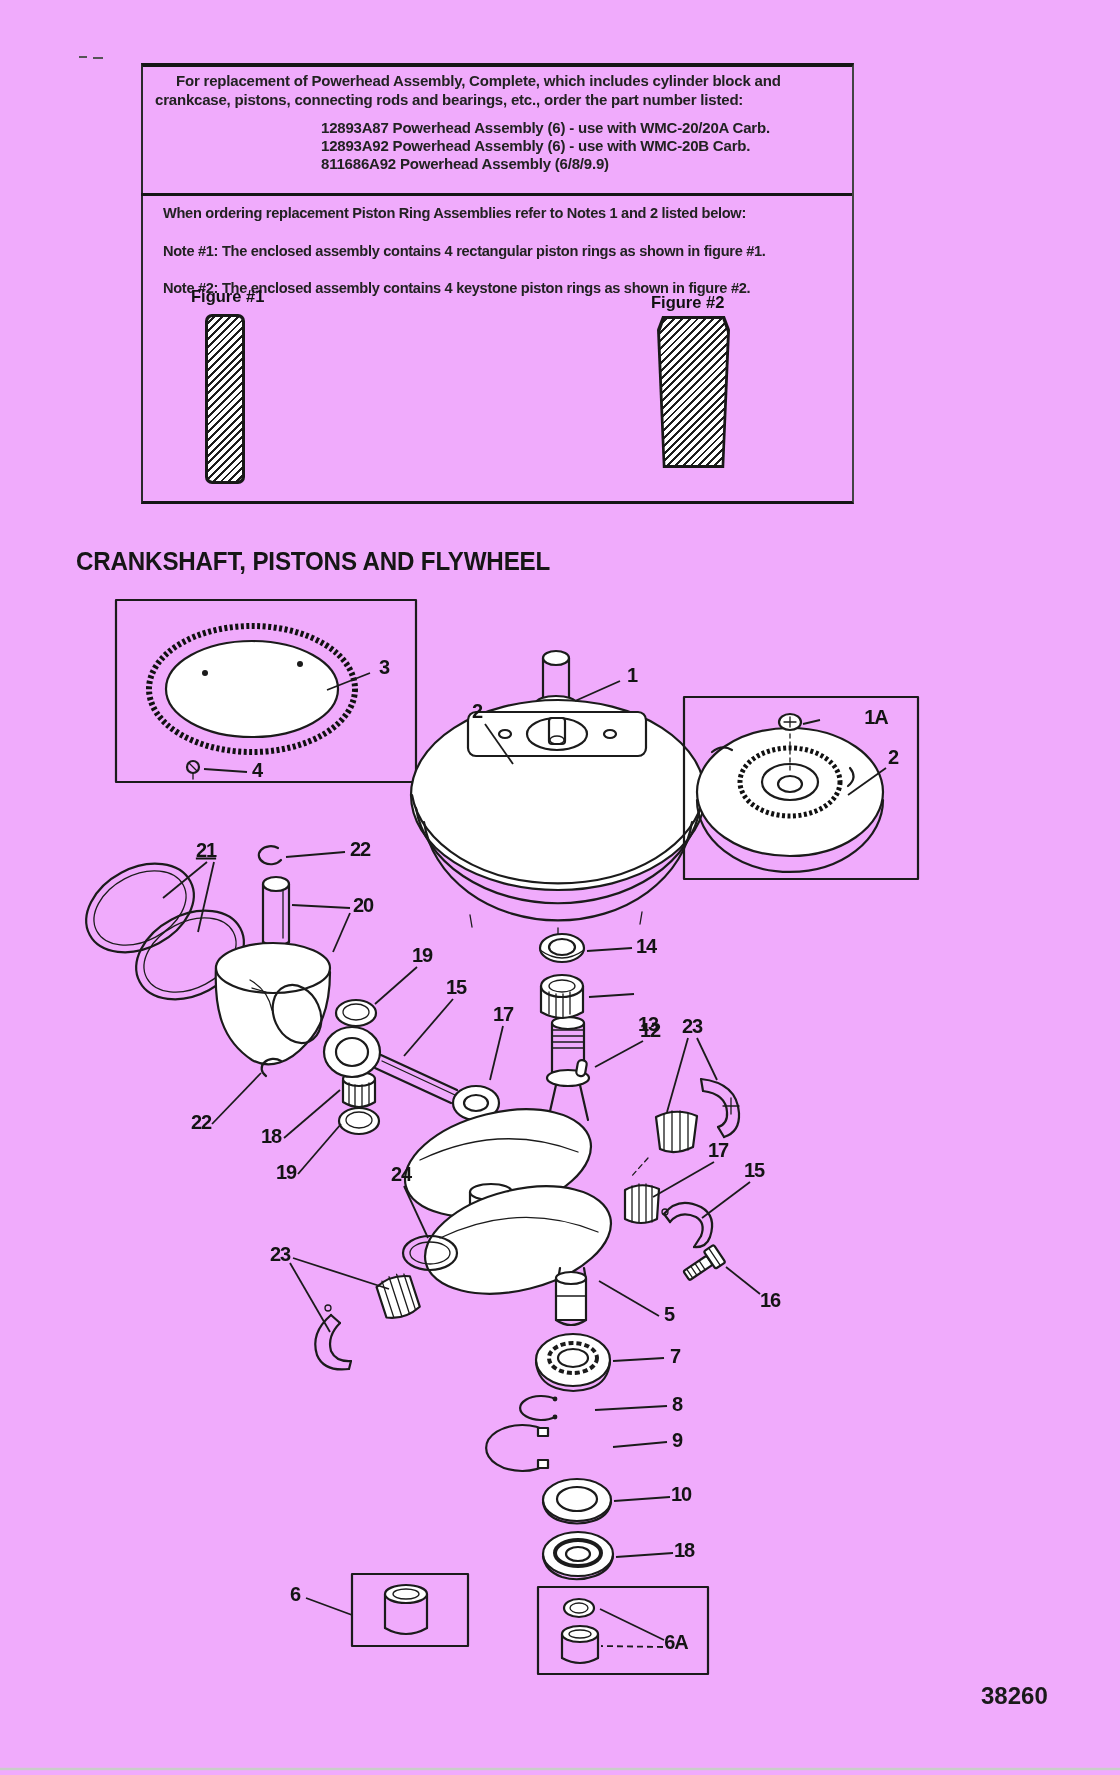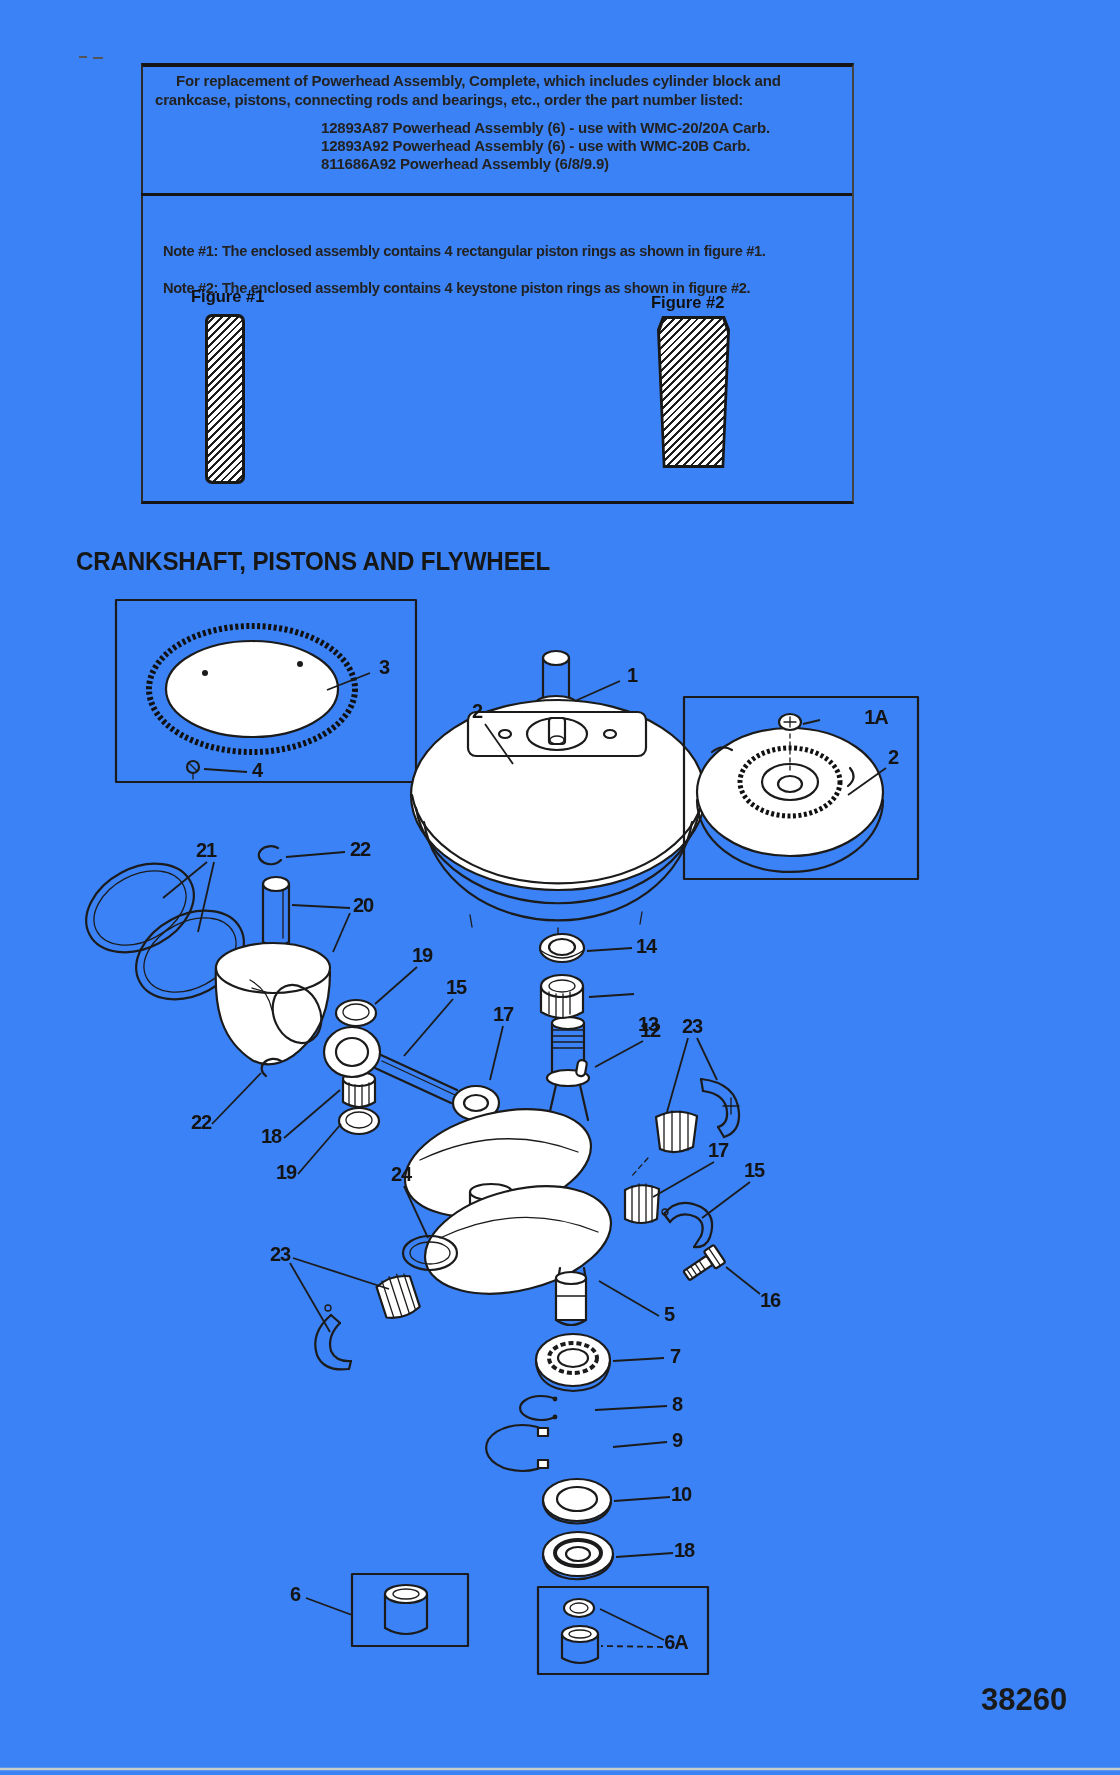--- a/index.html
+++ b/index.html
@@ -1,16 +1,16 @@
 <!DOCTYPE html>
 <html><head>
 <meta charset="utf-8">
 <style>
   html,body{margin:0;padding:0;background:#fff;}
-  .page{position:relative;width:1120px;height:1775px;background:#3b82f6;overflow:hidden;
+  .page{position:relative;width:1120px;height:1775px;background:#f0abfc;overflow:hidden;
         font-family:"Liberation Sans",sans-serif;color:#1c1c1c;}
   .art{position:absolute;left:0;top:0;pointer-events:none;}
   .ln{fill:none;stroke:#1b1b1b;stroke-width:2.2;stroke-linecap:round;stroke-linejoin:round;}
   .fw{fill:#fff;stroke:#1b1b1b;stroke-width:2.2;stroke-linejoin:round;}
   .th{fill:none;stroke:#1b1b1b;stroke-width:1.3;stroke-linecap:round;}
   .hv{fill:none;stroke:#1b1b1b;stroke-width:4;}
   .notice{position:absolute;left:141px;top:63px;width:709px;height:434px;
           border-top:4px solid #151515;border-bottom:3px solid #151515;
           border-left:2px solid #2a2a2a;border-right:2px solid #444;}
   .nline{position:absolute;white-space:nowrap;font-weight:bold;color:#222;}
@@ -20,21 +20,21 @@
   .ndivider{position:absolute;left:-2px;top:126px;width:711px;height:3px;background:#151515;}
   .figlabel{position:absolute;font-size:16.5px;font-weight:bold;color:#111;white-space:nowrap;}
   .hatchwrap{position:absolute;background:#181818;}
   .hatch{position:absolute;left:3px;top:3px;right:3px;bottom:3px;
          background:repeating-linear-gradient(135deg,#fff 0 3.5px,#1c1c1c 3.5px 5.5px);}
   .rect-ring{border-radius:7px;}
   .rect-ring .hatch{border-radius:5px;}
   .keystone,.keystone .hatch{clip-path:polygon(7% 0%,93% 0%,100% 9%,92% 100%,8% 100%,0% 9%);}
   .title{position:absolute;left:76px;top:546px;font-size:26px;font-weight:bold;color:#161616;
          letter-spacing:-.2px;white-space:nowrap;transform:scaleX(.93);transform-origin:left top;}
-  .docnum{position:absolute;left:981px;top:1682px;font-size:31px;font-weight:bold;
+  .docnum{position:absolute;left:981px;top:1682px;font-size:24px;font-weight:bold;
           color:#1a1a1a;letter-spacing:0px;}
   .callout{position:absolute;transform:translate(-50%,-50%);font-size:20px;font-weight:bold;
            color:#141414;white-space:nowrap;letter-spacing:-1px;}
   .pagemark{position:absolute;left:78px;top:54px;width:26px;height:6px;}
 </style>
 </head>
 <body>
 
 <div class="page">
 
@@ -304,20 +304,21 @@
       </g>
   </svg>
 
   <div class="notice">
     <div class="nline intro" style="left:33px;top:5px">For replacement of Powerhead Assembly, Complete, which includes cylinder block and</div>
     <div class="nline intro" style="left:12px;top:24px">crankcase, pistons, connecting rods and bearings, etc., order the part number listed:</div>
     <div class="nline plist" style="left:178px;top:52px">12893A87 Powerhead Assembly (6) - use with WMC-20/20A Carb.</div>
     <div class="nline plist" style="left:178px;top:70px">12893A92 Powerhead Assembly (6) - use with WMC-20B Carb.</div>
     <div class="nline plist" style="left:178px;top:88px">811686A92 Powerhead Assembly (6/8/9.9)</div>
     <div class="ndivider"></div>
+    <div class="nline small" style="left:20px;top:138px">When ordering replacement Piston Ring Assemblies refer to Notes 1 and 2 listed below:</div>
     <div class="nline small" style="left:20px;top:176px">Note #1: The enclosed assembly contains 4 rectangular piston rings as shown in figure #1.</div>
     <div class="nline small" style="left:20px;top:213px">Note #2: The enclosed assembly contains 4 keystone piston rings as shown in figure #2.</div>
     <div class="figlabel" style="left:48px;top:220px">Figure #1</div>
     <div class="figlabel" style="left:508px;top:226px">Figure #2</div>
     <div class="hatchwrap rect-ring" style="left:62px;top:247px;width:40px;height:170px">
         <div class="hatch"></div>
       </div>
     <div class="hatchwrap keystone" style="left:514px;top:249px;width:73px;height:152px">
         <div class="hatch"></div>
       </div>
@@ -326,21 +327,21 @@
   <div class="title">CRANKSHAFT, PISTONS AND FLYWHEEL</div>
 
   <div class="docnum">38260</div>
 
 <div class="callout" style="left: 384px; top: 667px;">3</div>
     <div class="callout" style="left: 257px; top: 770px;">4</div>
     <div class="callout" style="left: 632px; top: 675px;">1</div>
     <div class="callout" style="left: 477px; top: 711px;">2</div>
     <div class="callout" style="left: 836px; top: 717px; margin-left: 40px;">1A</div>
     <div class="callout" style="left: 893px; top: 757px;">2</div>
-    <div class="callout" style="left: 206px; top: 850px;">21</div>
+    <div class="callout" style="left: 206px; top: 850px; text-decoration: underline;">21</div>
     <div class="callout" style="left: 360px; top: 849px;">22</div>
     <div class="callout" style="left: 363px; top: 905px;">20</div>
     <div class="callout" style="left: 646px; top: 946px;">14</div>
     <div class="callout" style="left: 648px; top: 1024px;">13</div>
     <div class="callout" style="left: 422px; top: 955px;">19</div>
     <div class="callout" style="left: 456px; top: 987px;">15</div>
     <div class="callout" style="left: 503px; top: 1014px;">17</div>
     <div class="callout" style="left: 650px; top: 1030px;">12</div>
     <div class="callout" style="left: 692px; top: 1026px;">23</div>
     <div class="callout" style="left: 201px; top: 1122px;">22</div>

